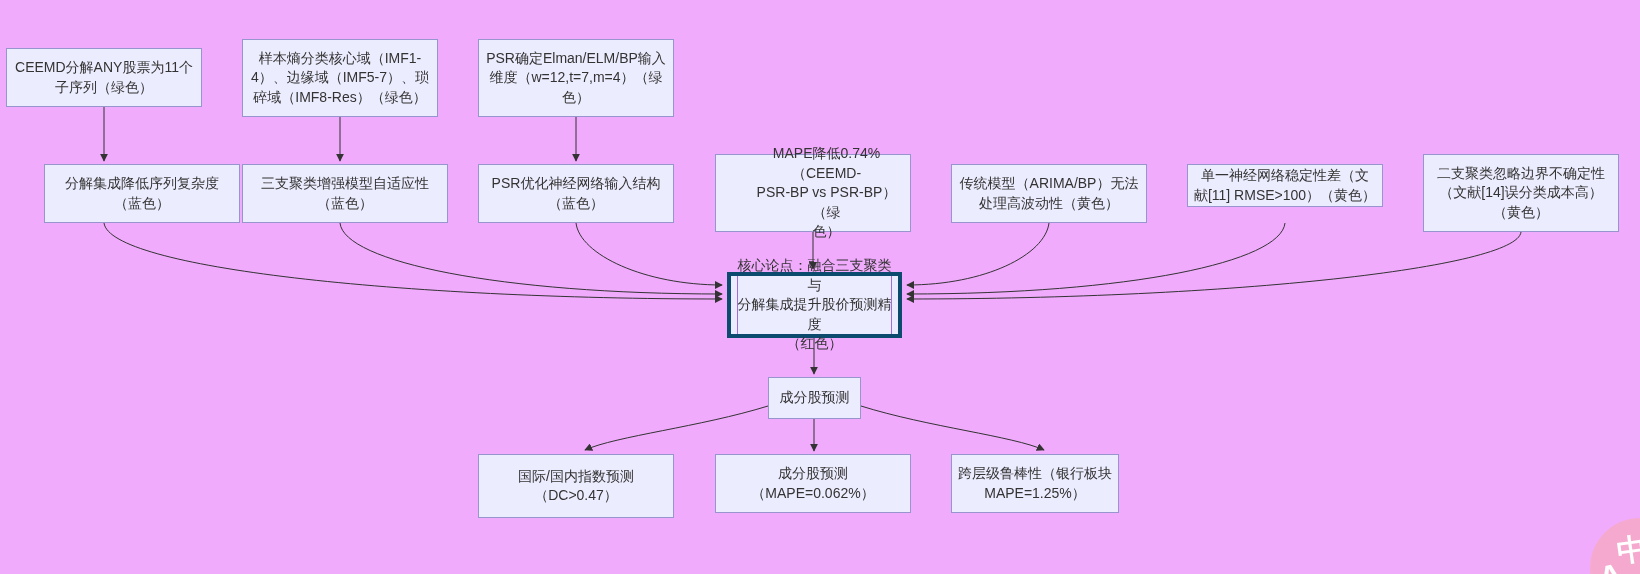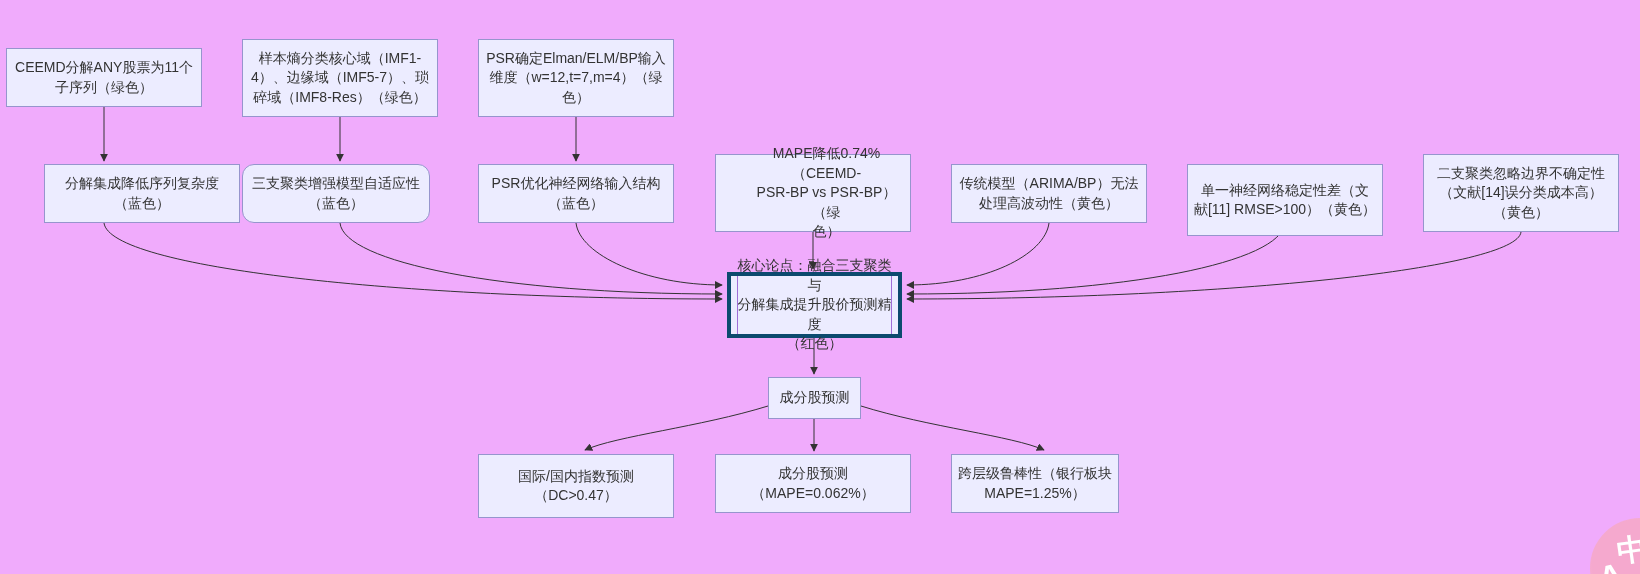--- a/index.html
+++ b/index.html
@@ -22,25 +22,25 @@
     justify-content:center;
     padding:0 4px;
   }
 
   
   .n-ceemd   {left:6px;   top:48px;  width:196px; height:59px;}
   .n-entropy {left:242px; top:39px;  width:196px; height:78px;text-align:center;}
   .n-psrdim  {left:478px; top:39px;  width:196px; height:78px;}
   
   .n-decomp  {left:6px;   top:164px; width:196px; height:59px;margin-left:38px;}
-  .n-twc     {left:242px; top:164px; width:188px; height:59px;border-radius:12px;}
+  .n-twc     {left:242px; top:164px; width:206px; height:59px;}
   .n-psropt  {left:478px; top:164px; width:196px; height:59px;}
   .n-mape    {left:715px; top:154px; width:196px; height:78px;padding-left:31px;}
   .n-trad    {left:951px; top:164px; width:196px; height:59px;}
-  .n-single  {left:1187px;top:164px; width:196px; height:72px;}
+  .n-single  {left:1187px;top:164px; width:196px; height:43px;}
   .n-twoc    {left:1423px;top:154px; width:196px; height:78px;}
   
   .n-core    {left:727px; top:272px; width:175px; height:66px;border:4px solid #0c4a6e;}
   .n-core::before,.n-core::after{
     content:"";position:absolute;top:0;bottom:0;width:0;border-left:1px solid #9f6ed7;
   }
   .n-core::before{left:6px;}
   .n-core::after{right:6px;}
   .n-exp     {left:768px; top:377px; width:93px;  height:42px;}
   

